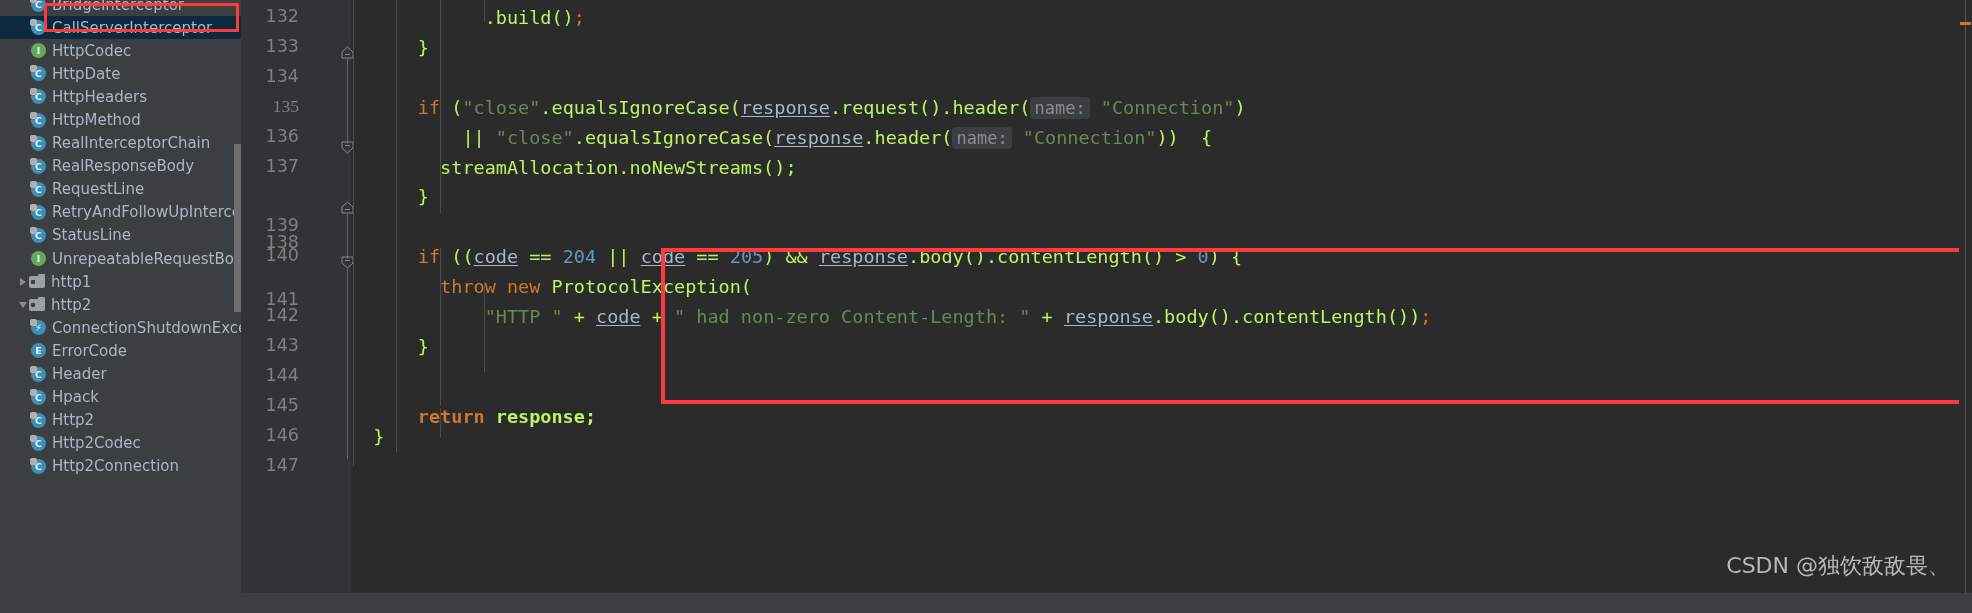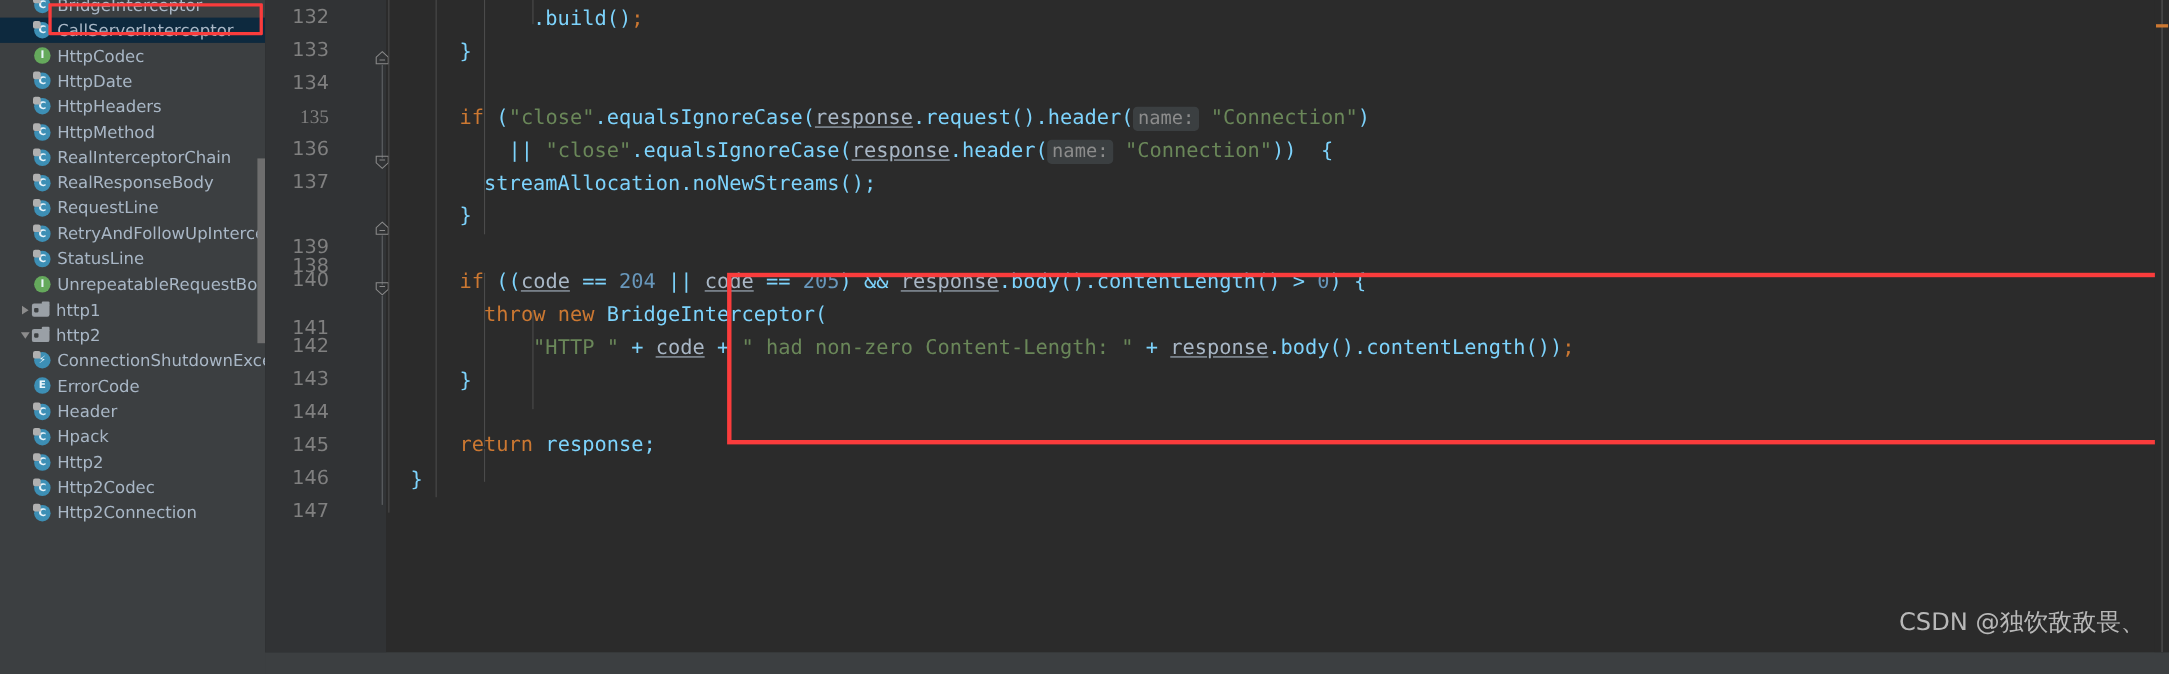--- a/index.html
+++ b/index.html
@@ -195,21 +195,21 @@
     color: #a9b7c6;
   }
   .indent-guide {
     position: absolute;
     width: 1px;
     background: #4b4b4b;
   }
   .kw   { color: #cc7832; }
   .str  { color: #6a8759; }
   .num  { color: #6897bb; }
-  .plain{ color: #7dd3fc; }
+  .plain{ color: #bef264; }
   .param-u { color: #a9b7c6; text-decoration: underline; text-underline-offset: 2px; }
   .hint {
     color: #8c8c8c;
     background: #3b3f41;
     border-radius: 4px;
     padding: 1px 4px;
     font-size: 17px;
   }
 
   
@@ -481,25 +481,25 @@
       <div id="code-lines">
           <div class="code-line" style="top: 7px;"><span class="plain">            .build()</span><span class="kw">;</span></div>
           <div class="code-line" style="top: 36.9px;"><span class="plain">      }</span></div>
           <div class="code-line" style="top: 66.8px;"><span class="plain"></span></div>
           <div class="code-line" style="top: 96.7px;"><span class="plain">      </span><span class="kw">if</span><span class="plain"> (</span><span class="str">"close"</span><span class="plain">.equalsIgnoreCase(</span><span class="param-u">response</span><span class="plain">.request().header(</span><span class="hint">name:</span><span class="plain"> </span><span class="str">"Connection"</span><span class="plain">)</span></div>
           <div class="code-line" style="top: 126.6px;"><span class="plain">          || </span><span class="str">"close"</span><span class="plain">.equalsIgnoreCase(</span><span class="param-u">response</span><span class="plain">.header(</span><span class="hint">name:</span><span class="plain"> </span><span class="str">"Connection"</span><span class="plain">))  {</span></div>
           <div class="code-line" style="top: 156.5px;"><span class="plain">        streamAllocation.noNewStreams();</span></div>
           <div class="code-line" style="top: 186.4px;"><span class="plain">      }</span></div>
           <div class="code-line" style="top: 216.3px;"><span class="plain"></span></div>
           <div class="code-line" style="top: 246.2px;"><span class="plain">      </span><span class="kw">if</span><span class="plain"> ((</span><span class="param-u">code</span><span class="plain"> == </span><span class="num">204</span><span class="plain"> || </span><span class="param-u">code</span><span class="plain"> == </span><span class="num">205</span><span class="plain">) &amp;&amp; </span><span class="param-u">response</span><span class="plain">.body().contentLength() &gt; </span><span class="num">0</span><span class="plain">) {</span></div>
-          <div class="code-line" style="top: 276.1px;"><span class="plain">        </span><span class="kw">throw new</span><span class="plain"> BridgeInterceptor(</span></div>
+          <div class="code-line" style="top: 276.1px;"><span class="plain">        </span><span class="kw">throw new</span><span class="plain"> ProtocolException(</span></div>
           <div class="code-line" style="top: 306px;"><span class="plain">            </span><span class="str">"HTTP "</span><span class="plain"> + </span><span class="param-u">code</span><span class="plain"> + </span><span class="str">" had non-zero Content-Length: "</span><span class="plain"> + </span><span class="param-u">response</span><span class="plain">.body().contentLength())</span><span class="kw">;</span></div>
           <div class="code-line" style="top: 335.9px;"><span class="plain">      }</span></div>
           <div class="code-line" style="top: 365.8px;"><span class="plain"></span></div>
-          <div class="code-line" style="top: 394px;"><span class="plain">      </span><span class="kw">return</span><span class="plain"> response;</span></div>
+          <div class="code-line" style="top: 406px; font-weight: bold;"><span class="plain">      </span><span class="kw">return</span><span class="plain"> response;</span></div>
           <div class="code-line" style="top: 425.6px;"><span class="plain">  }</span></div>
           <div class="code-line" style="top: 455.5px;"><span class="plain"></span></div>
         </div>
     </div>
 
     <div class="code-box"></div>
 
     <div class="right-rail">
       <div class="rail-line"></div>
       <div class="rail-mark" style="top:22px;"></div>

